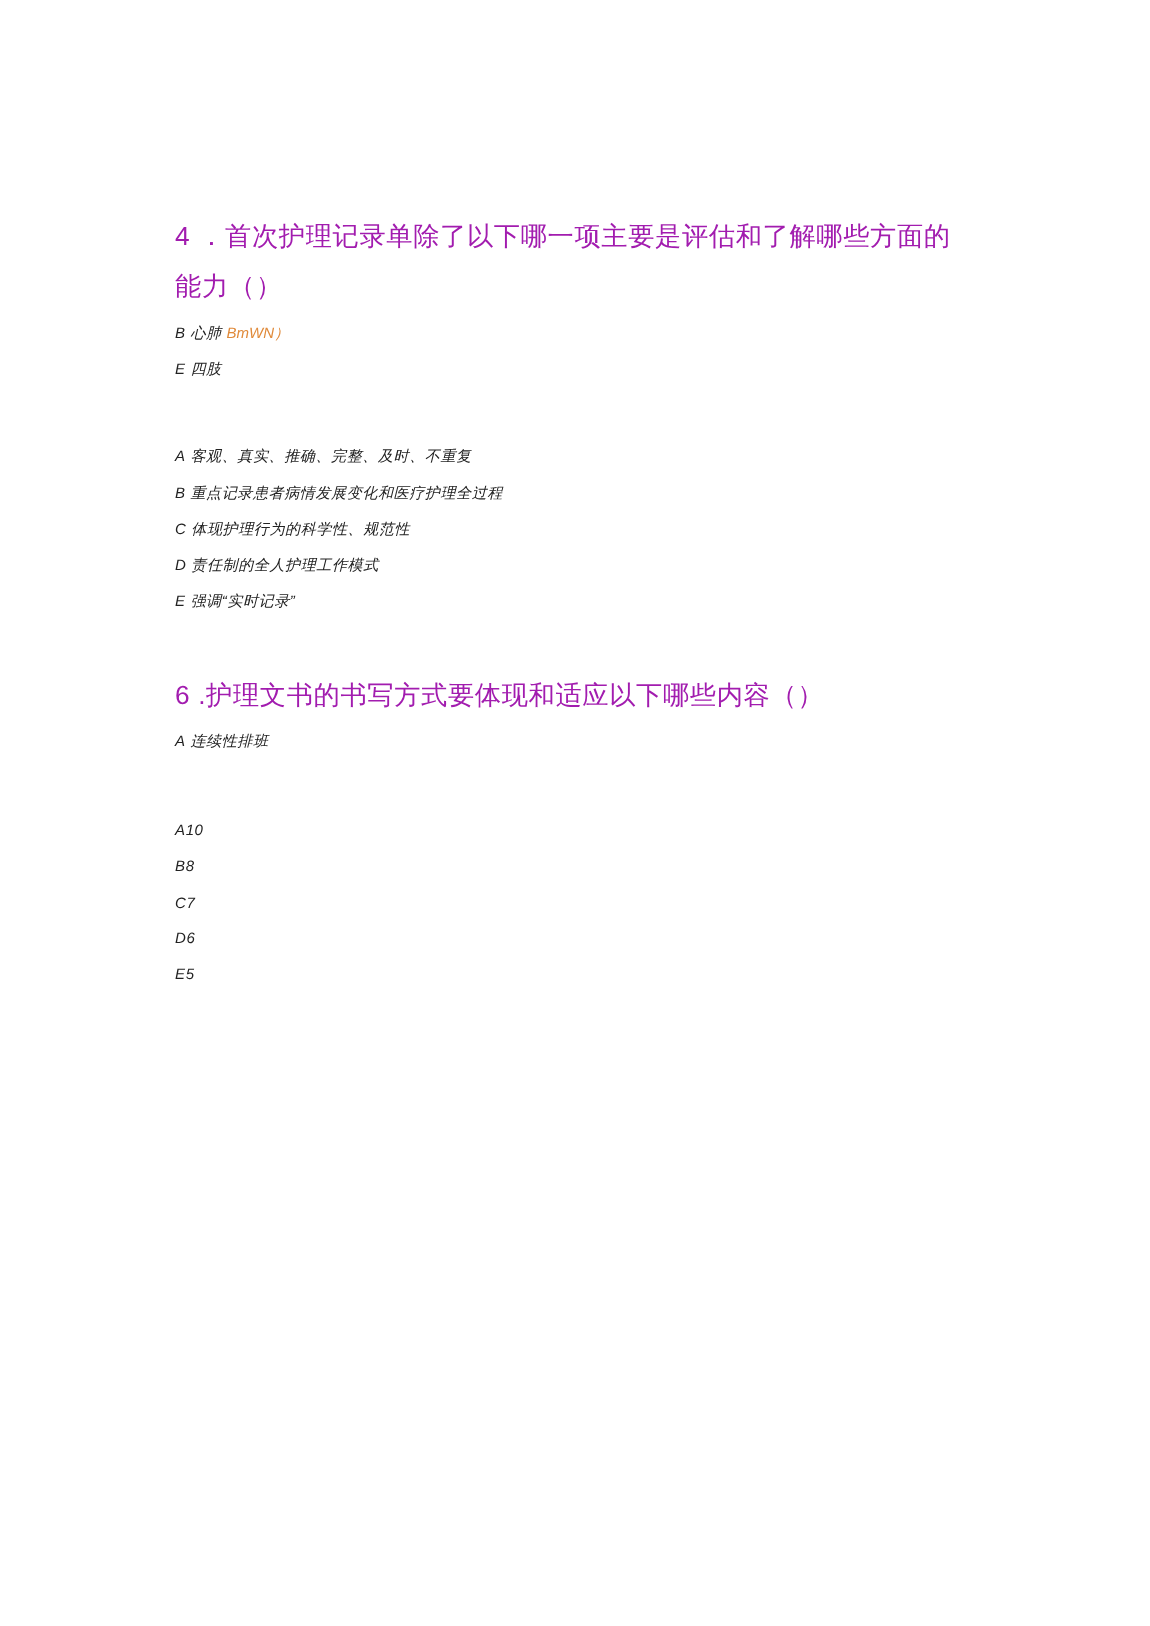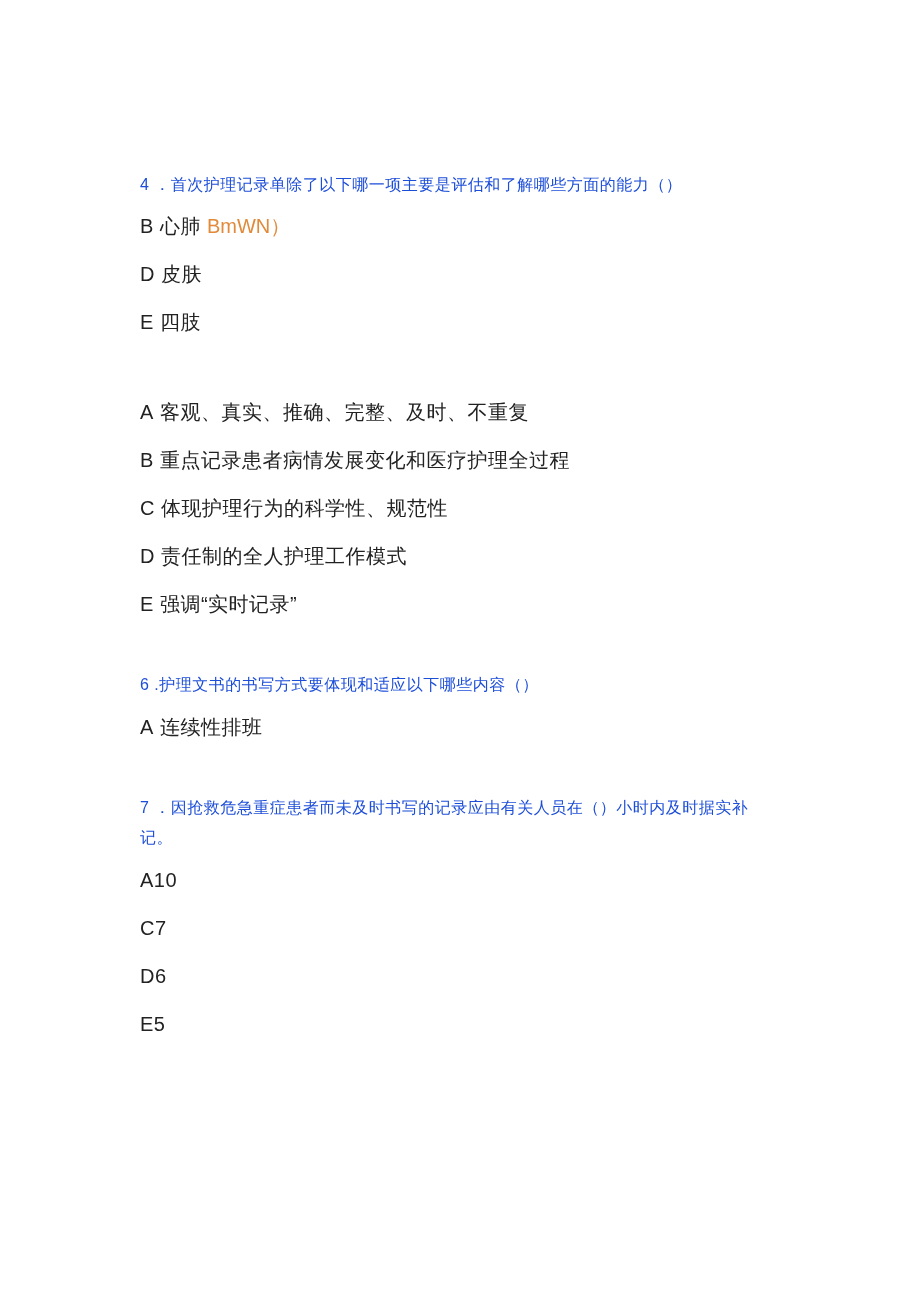--- a/index.html
+++ b/index.html
@@ -10,31 +10,32 @@
     width: 920px;
   }
   .page {
     padding: 170px 140px 100px 140px;
     box-sizing: border-box;
   }
   .question-block {
     margin-bottom: 42px;
   }
   .q-stem {
-    font-size: 16px;
-    color: #1d4ed8;
+    font-size: 21px;
+    color: #a21caf;
     line-height: 1.9;
     margin-bottom: 2px;
     letter-spacing: 0.5px;
   }
   .option {
-    font-size: 20px;
+    font-size: 12px;
     color: #222;
     line-height: 2.4;
     letter-spacing: 0.5px;
+    font-style: italic;
   }
   .inline-code {
     color: #e08a3a;
     font-family: Arial, sans-serif;
     letter-spacing: 0;
   }
   .num {
     font-family: Arial, sans-serif;
   }
 </style>
@@ -42,23 +43,20 @@
 <body>
 
 <div class="page">
 
   <div class="question-block">
     <div class="q-stem">
       <span class="num">4</span><span> ．</span><span>首次护理记录单除了以下哪一项主要是评估和了解哪些方面的能力（）</span>
     </div>
     <div class="option">
       <span class="num">B</span><span> 心肺 </span><span class="inline-code">BmWN）</span>
-    </div>
-    <div class="option">
-      <span class="num">D</span><span> 皮肤</span>
     </div>
     <div class="option">
       <span class="num">E</span><span> 四肢</span>
     </div>
   </div>
 
   <div class="question-block">
     <div class="option">
       <span class="num">A</span><span> 客观、真实、推确、完整、及时、不重复</span>
     </div>
@@ -79,25 +77,25 @@
   <div class="question-block">
     <div class="q-stem">
       <span class="num">6</span><span>  .</span><span>护理文书的书写方式要体现和适应以下哪些内容（）</span>
     </div>
     <div class="option">
       <span class="num">A</span><span> 连续性排班</span>
     </div>
   </div>
 
   <div class="question-block">
-    <div class="q-stem">
-      <span class="num">7</span><span> ．</span><span>因抢救危急重症患者而未及时书写的记录应由有关人员在（）小时内及时据实补记。</span>
+    <div class="option">
+      <span class="num">A10</span><span></span>
     </div>
     <div class="option">
-      <span class="num">A10</span><span></span>
+      <span class="num">B8</span><span></span>
     </div>
     <div class="option">
       <span class="num">C7</span><span></span>
     </div>
     <div class="option">
       <span class="num">D6</span><span></span>
     </div>
     <div class="option">
       <span class="num">E5</span><span></span>
     </div>

